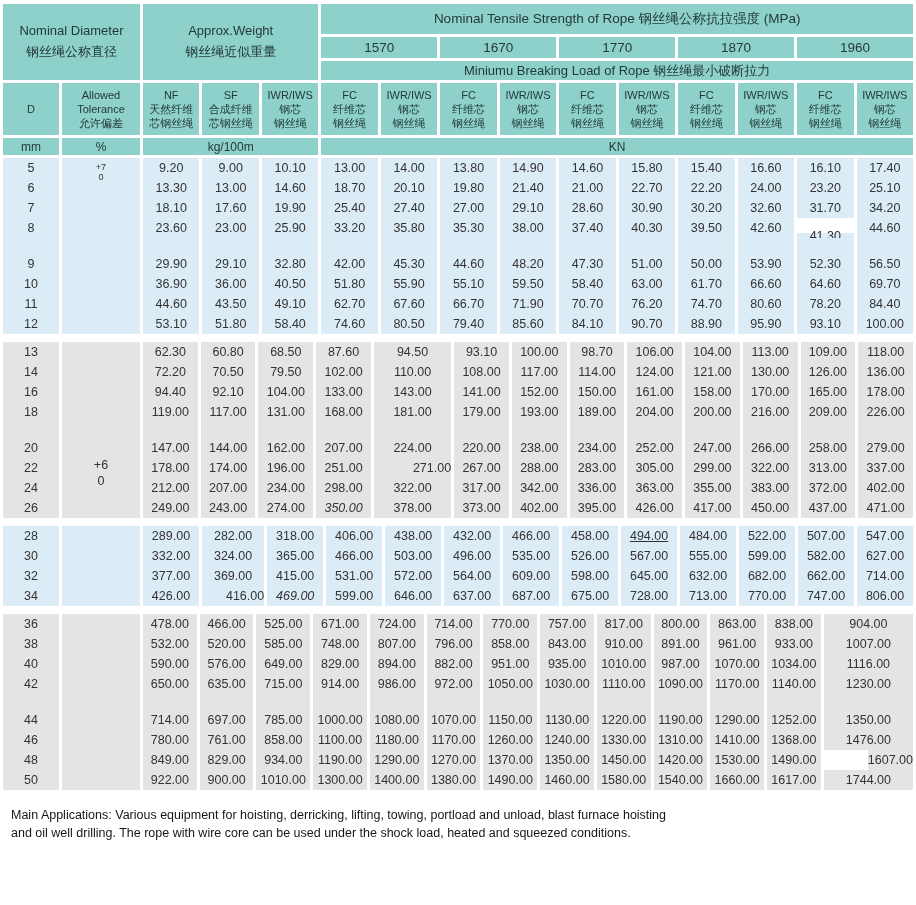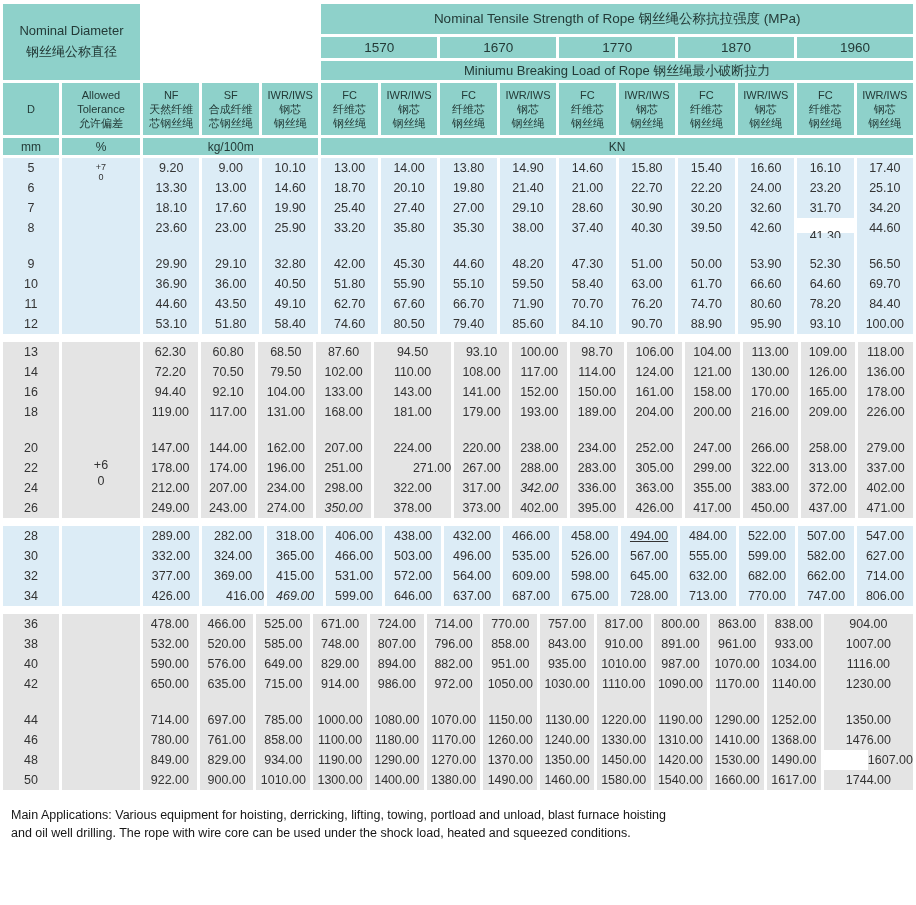--- a/index.html
+++ b/index.html
@@ -42,20 +42,22 @@
   .footer .en { font-size:12.5px; color:#161616; line-height:1.45; }
 </style>
 </head>
 <body>
 
 <div class="page">
 
   <div class="tgrid header">
     <div class="hcell h-group h-nd">Nominal Diameter
 钢丝绳公称直径</div>
+    <div class="hcell h-group h-aw">Approx.Weight
+钢丝绳近似重量</div>
     <div class="hcell h-ts">Nominal Tensile Strength of Rope  钢丝绳公称抗拉强度 (MPa)</div>
 
     <div class="hcell h-grade" style="grid-column:6 / span 2">1570</div>
     <div class="hcell h-grade" style="grid-column:8 / span 2">1670</div>
     <div class="hcell h-grade" style="grid-column:10 / span 2">1770</div>
     <div class="hcell h-grade" style="grid-column:12 / span 2">1870</div>
     <div class="hcell h-grade" style="grid-column:14 / span 2">1960</div>
 
     <div class="hcell h-bl">Miniumu Breaking Load of Rope  钢丝绳最小破断拉力</div>
 
@@ -345,21 +347,21 @@
         <div class="cell v-cell" style="grid-area: 7 / 13;">322.00</div>
         <div class="cell v-cell" style="grid-area: 7 / 14;">313.00</div>
         <div class="cell v-cell" style="grid-area: 7 / 15;">337.00</div>
         <div class="cell d-cell" style="grid-area: 8 / 1;">24</div>
         <div class="cell v-cell" style="grid-area: 8 / 3;">212.00</div>
         <div class="cell v-cell" style="grid-area: 8 / 4;">207.00</div>
         <div class="cell v-cell" style="grid-area: 8 / 5;">234.00</div>
         <div class="cell v-cell" style="grid-area: 8 / 6;">298.00</div>
         <div class="cell v-cell" style="grid-area: 8 / 7;">322.00</div>
         <div class="cell v-cell" style="grid-area: 8 / 8;">317.00</div>
-        <div class="cell v-cell" style="grid-area: 8 / 9; font-style: italic;">342.00</div>
+        <div class="cell v-cell" style="grid-area: 8 / 9;">342.00</div>
         <div class="cell v-cell" style="grid-area: 8 / 10;">336.00</div>
         <div class="cell v-cell" style="grid-area: 8 / 11;">363.00</div>
         <div class="cell v-cell" style="grid-area: 8 / 12;">355.00</div>
         <div class="cell v-cell" style="grid-area: 8 / 13;">383.00</div>
         <div class="cell v-cell" style="grid-area: 8 / 14;">372.00</div>
         <div class="cell v-cell" style="grid-area: 8 / 15;">402.00</div>
         <div class="cell d-cell" style="grid-area: 9 / 1;">26</div>
         <div class="cell v-cell" style="grid-area: 9 / 3;">249.00</div>
         <div class="cell v-cell" style="grid-area: 9 / 4;">243.00</div>
         <div class="cell v-cell" style="grid-area: 9 / 5;">274.00</div>

